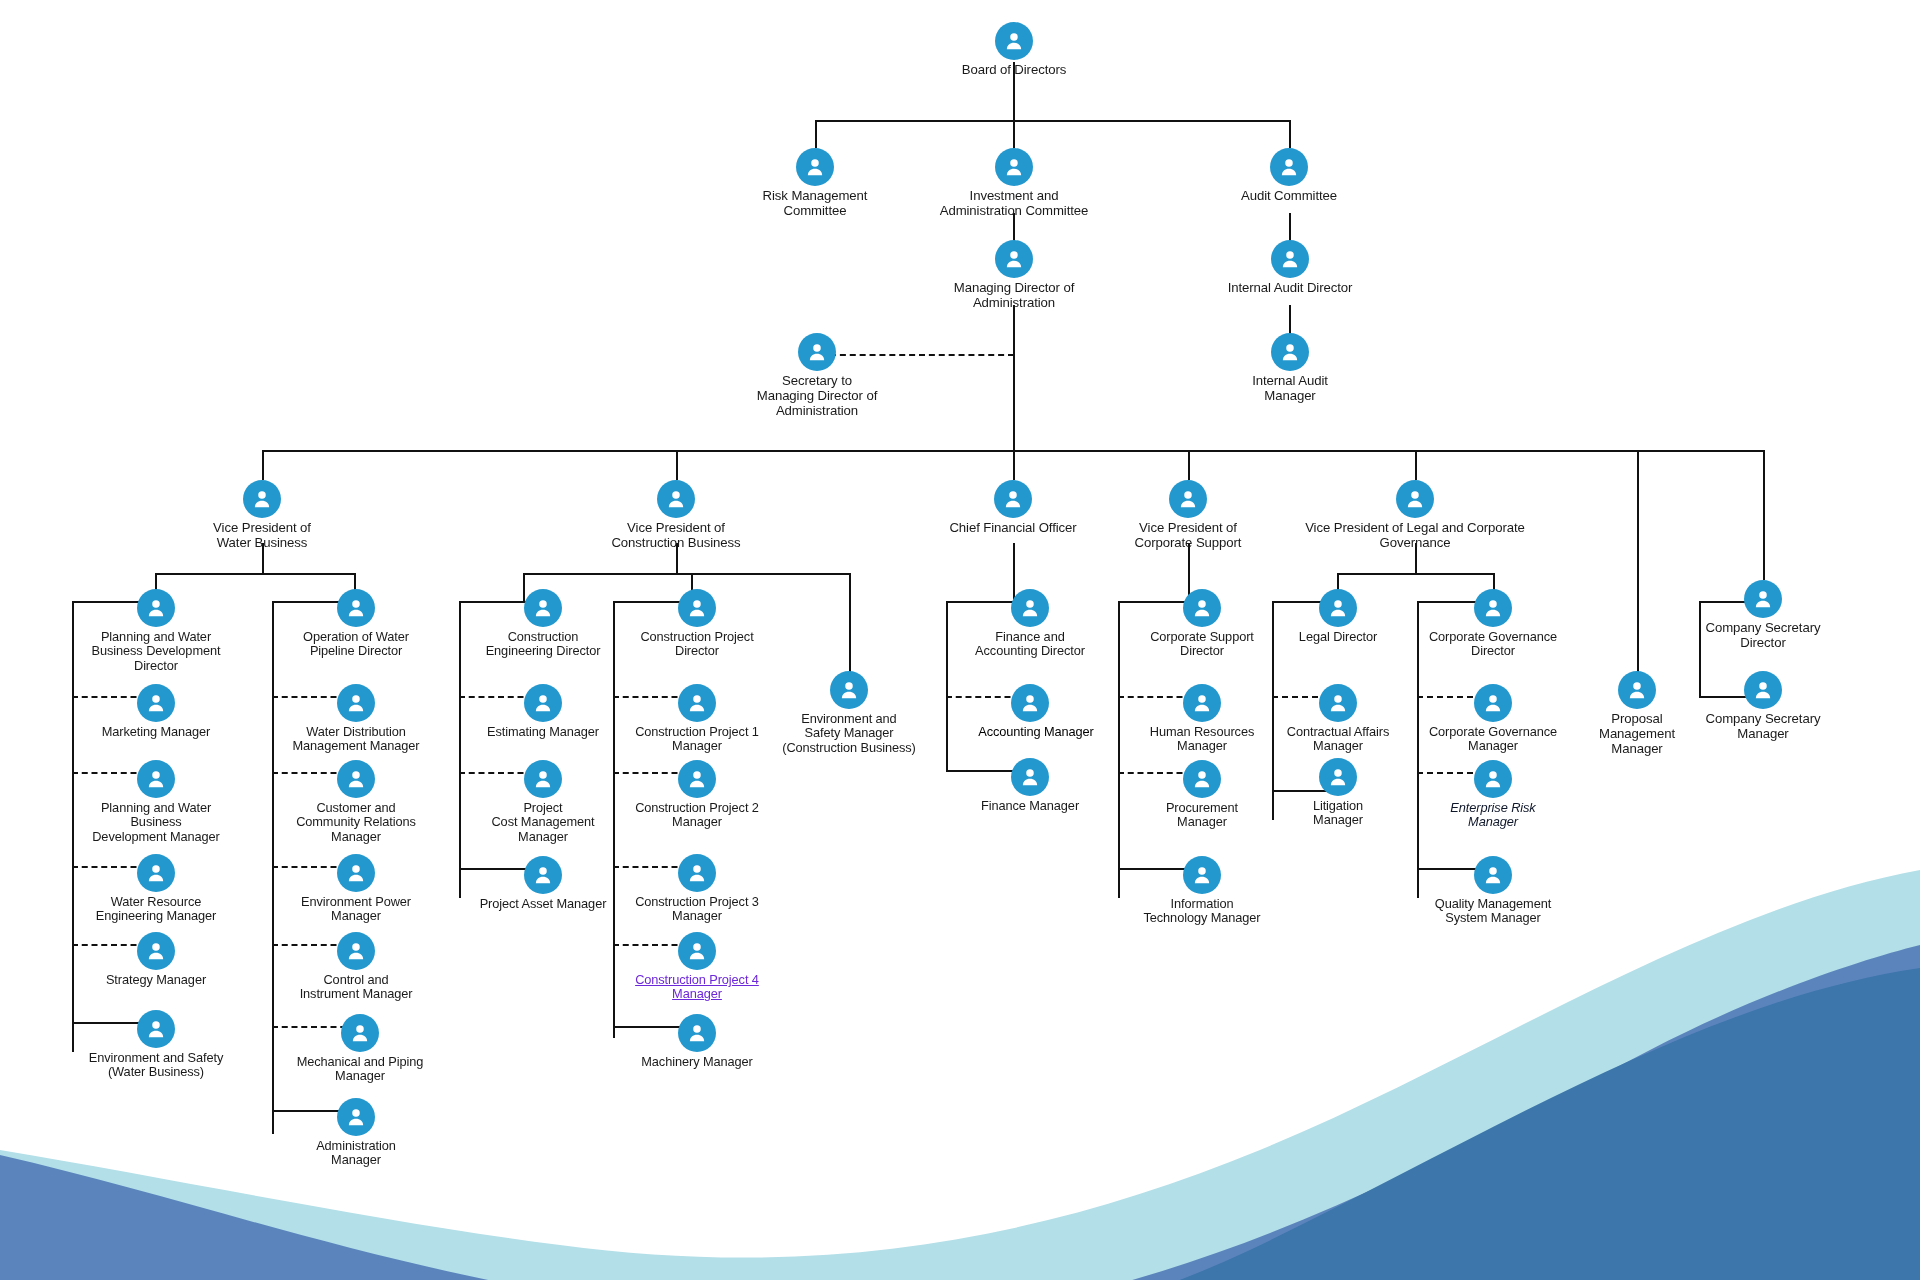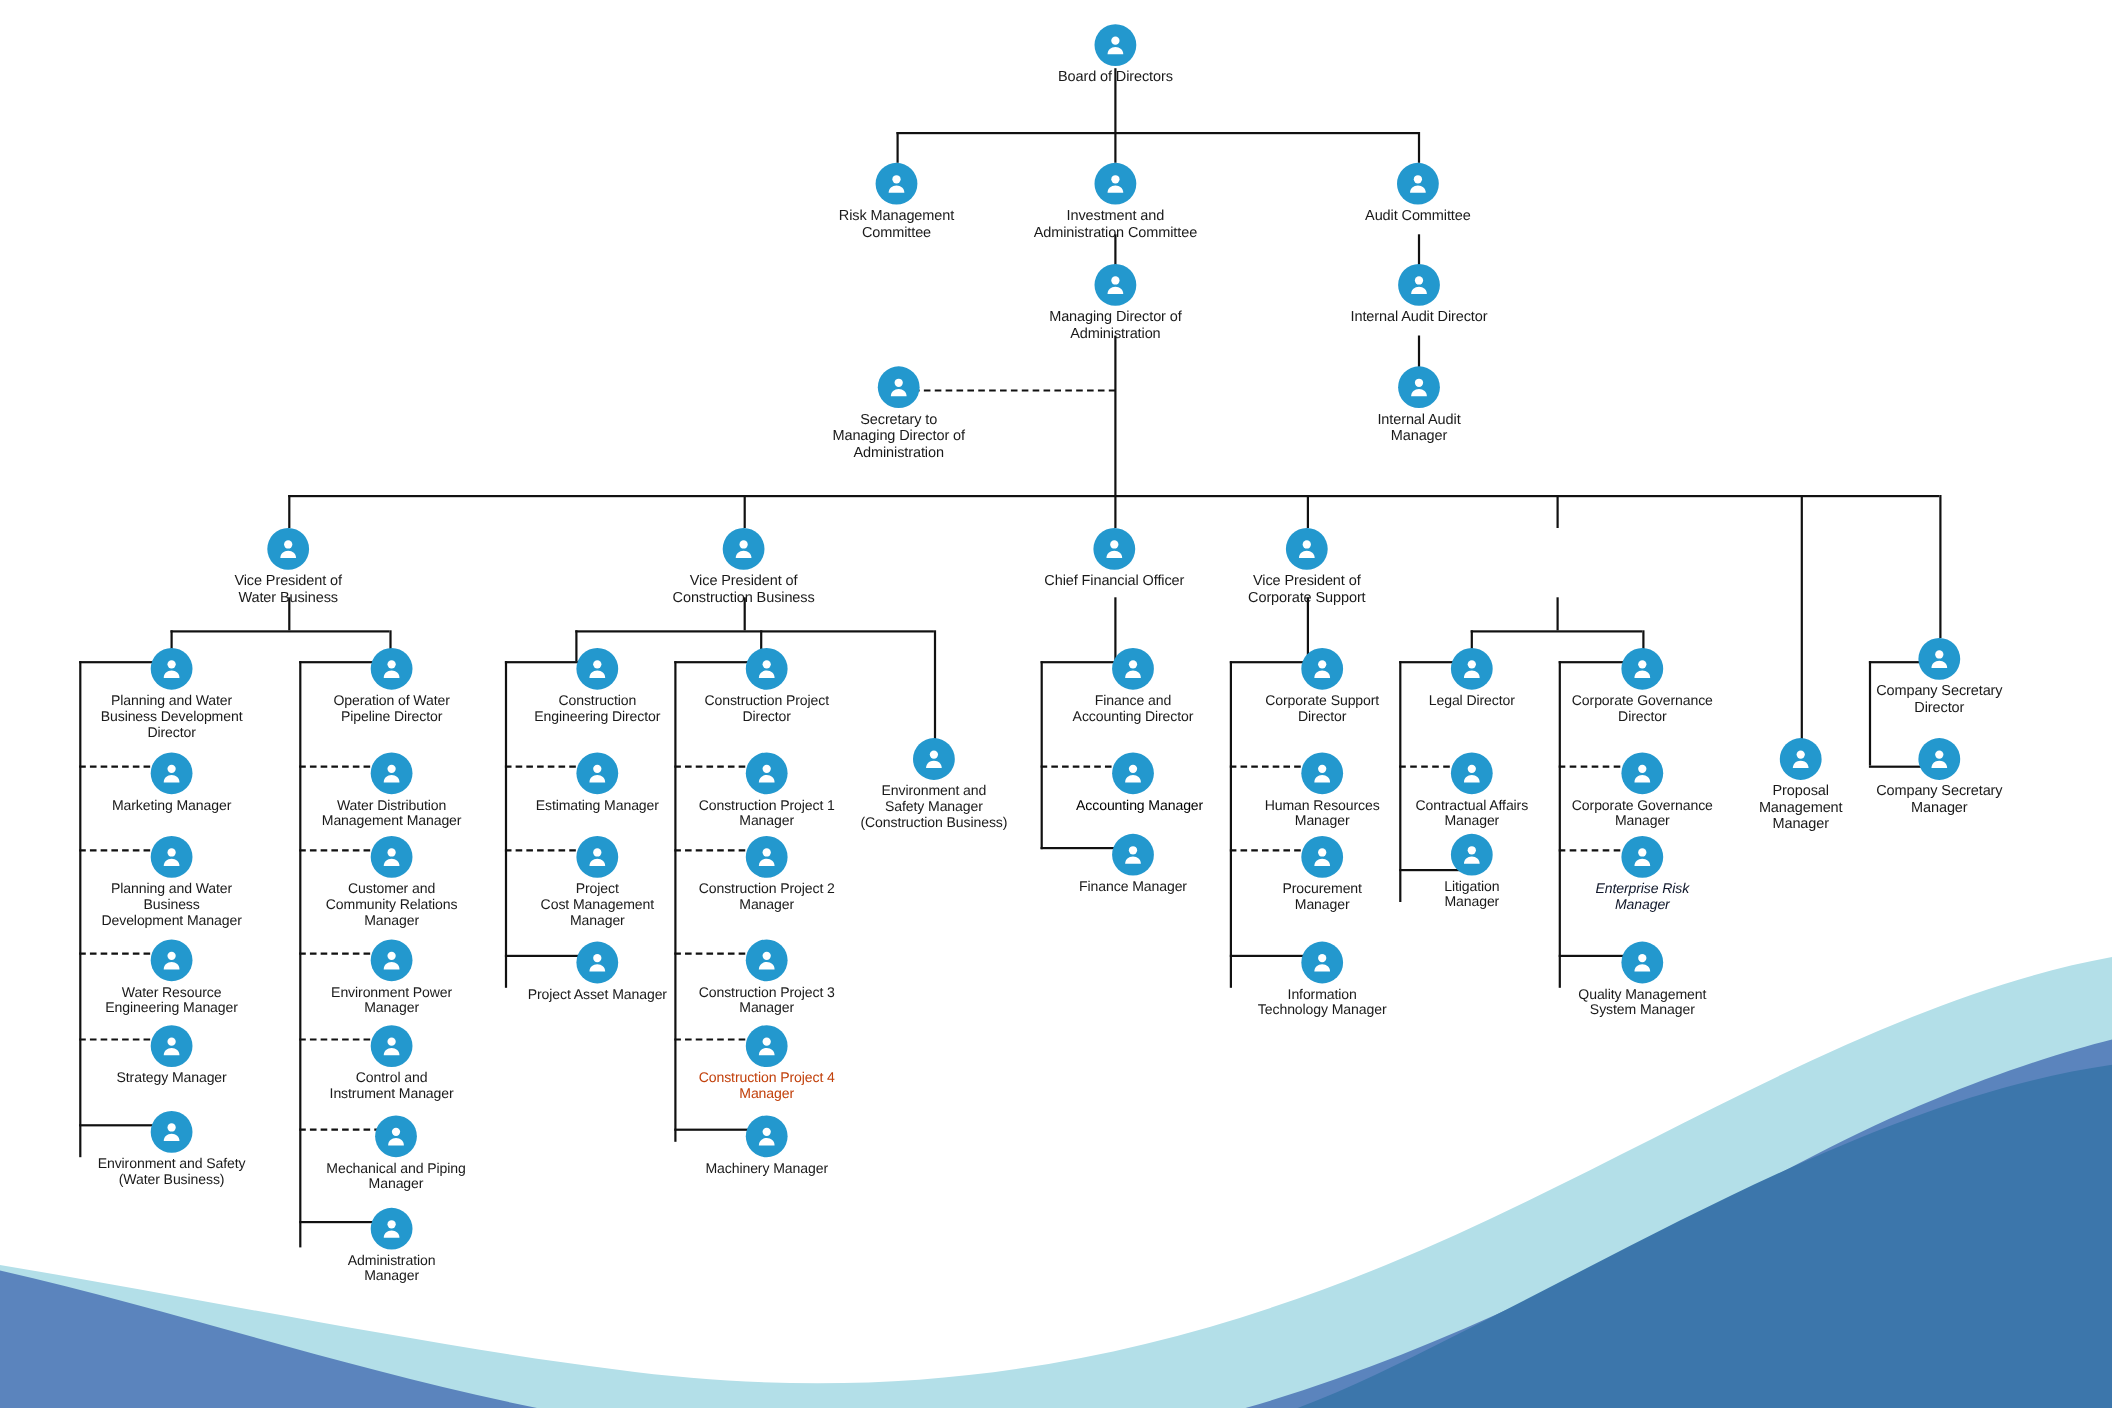--- a/index.html
+++ b/index.html
@@ -250,20 +250,30 @@
   <div class="node" style="left:1108px;top:480px;width:160px;">
     <span class="avatar" style="background: rgb(35, 152, 206);">
         <svg width="22" height="22" viewBox="0 0 24 24">
           <circle cx="12" cy="7.6" r="4.1" fill="#fff"></circle>
           <path d="M4.2 21c0-4.4 3.5-7.2 7.8-7.2s7.8 2.8 7.8 7.2z" fill="#fff"></path>
         </svg>
       </span>
     <span class="lbl" style="color: rgb(26, 26, 26);">Vice President of
 Corporate Support</span>
   </div>
+  <div class="node" style="left:1286px;top:480px;width:258px;">
+    <span class="avatar" style="background: rgb(35, 152, 206);">
+        <svg width="22" height="22" viewBox="0 0 24 24">
+          <circle cx="12" cy="7.6" r="4.1" fill="#fff"></circle>
+          <path d="M4.2 21c0-4.4 3.5-7.2 7.8-7.2s7.8 2.8 7.8 7.2z" fill="#fff"></path>
+        </svg>
+      </span>
+    <span class="lbl" style="color: rgb(26, 26, 26);">Vice President of Legal and Corporate
+Governance</span>
+  </div>
 
   <div class="node" style="left:1566px;top:671px;width:142px;">
     <span class="avatar" style="background: rgb(35, 152, 206);">
         <svg width="22" height="22" viewBox="0 0 24 24">
           <circle cx="12" cy="7.6" r="4.1" fill="#fff"></circle>
           <path d="M4.2 21c0-4.4 3.5-7.2 7.8-7.2s7.8 2.8 7.8 7.2z" fill="#fff"></path>
         </svg>
       </span>
     <span class="lbl" style="color: rgb(26, 26, 26);">Proposal
 Management
@@ -503,21 +513,21 @@
     <span class="lbl sm" style="color: rgb(26, 26, 26);">Construction Project 3
 Manager</span>
   </div>
   <div class="node" style="left:607px;top:932px;width:180px;">
     <span class="avatar" style="background: rgb(35, 152, 206);">
         <svg width="22" height="22" viewBox="0 0 24 24">
           <circle cx="12" cy="7.6" r="4.1" fill="#fff"></circle>
           <path d="M4.2 21c0-4.4 3.5-7.2 7.8-7.2s7.8 2.8 7.8 7.2z" fill="#fff"></path>
         </svg>
       </span>
-    <span class="lbl sm" style="color: #c2410c;">Construction Project 4
+    <span class="lbl sm" style="color: #6d28d9; text-decoration: underline;">Construction Project 4
 Manager</span>
   </div>
   <div class="node" style="left:607px;top:1014px;width:180px;">
     <span class="avatar" style="background: rgb(35, 152, 206);">
         <svg width="22" height="22" viewBox="0 0 24 24">
           <circle cx="12" cy="7.6" r="4.1" fill="#fff"></circle>
           <path d="M4.2 21c0-4.4 3.5-7.2 7.8-7.2s7.8 2.8 7.8 7.2z" fill="#fff"></path>
         </svg>
       </span>
     <span class="lbl sm" style="color: rgb(26, 26, 26);">Machinery Manager</span>

